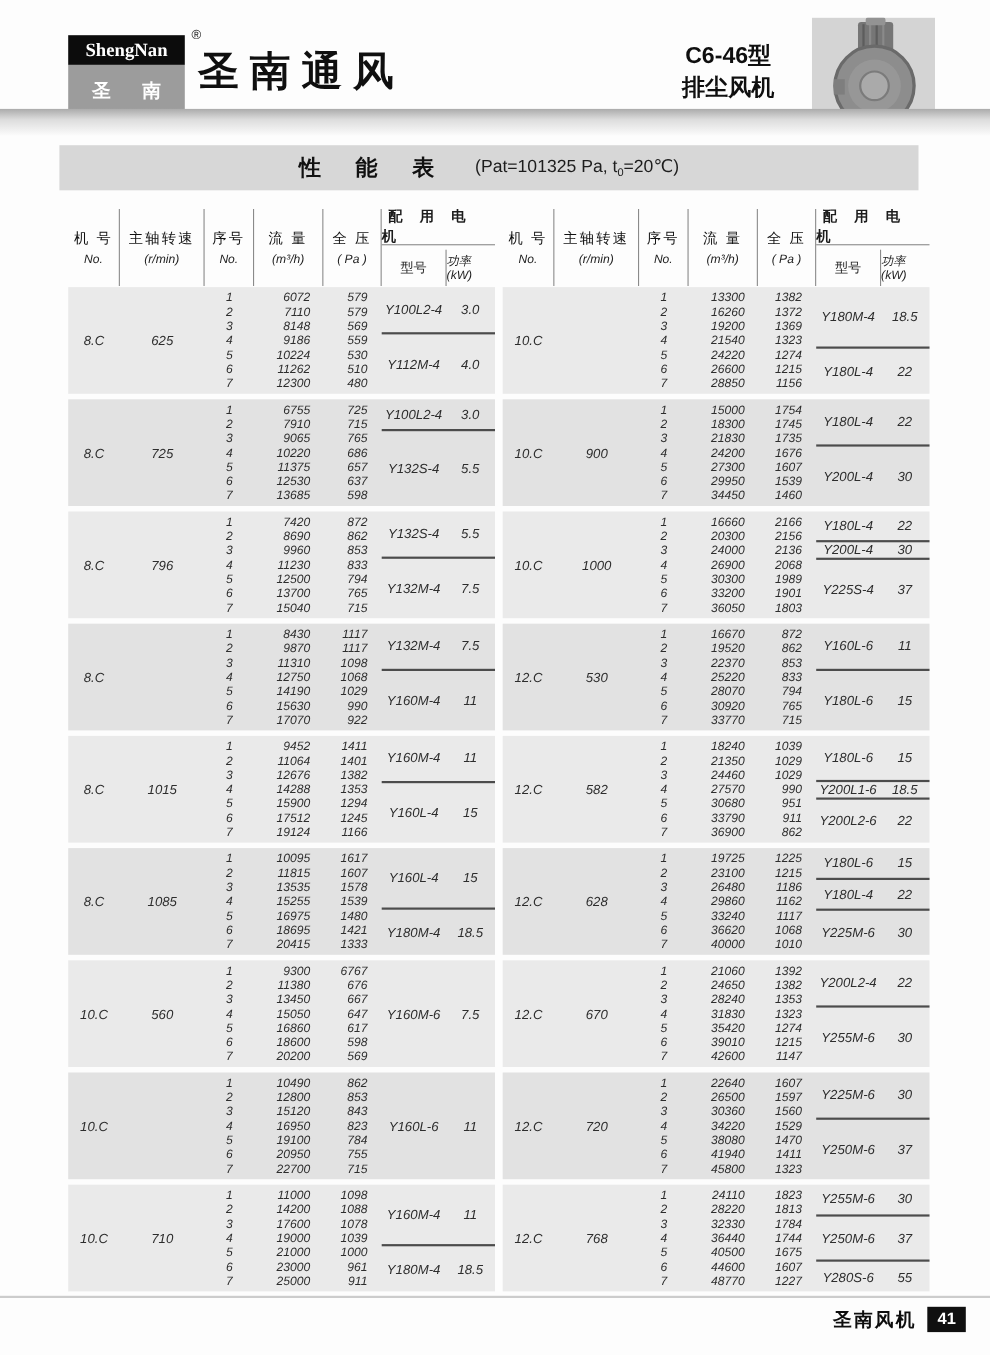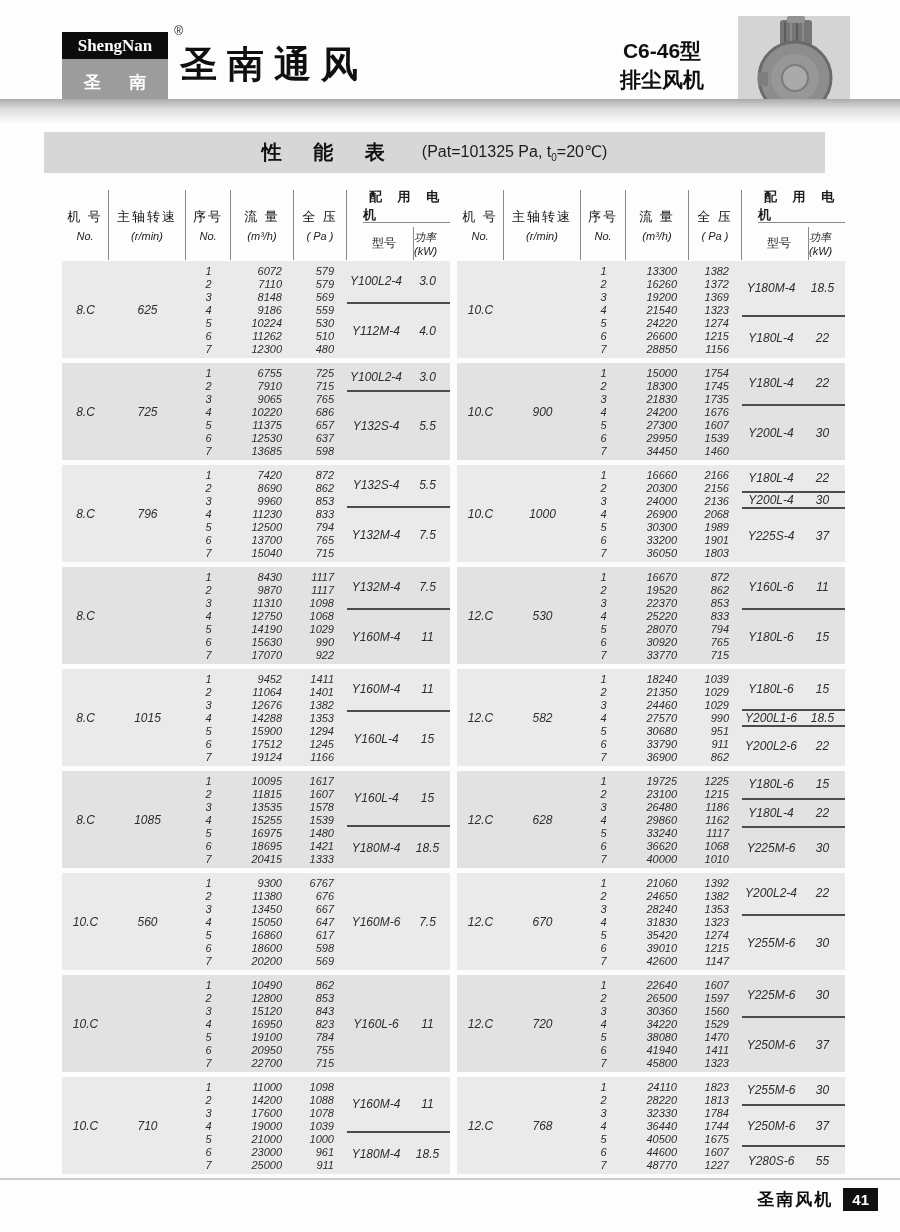--- a/index.html
+++ b/index.html
@@ -31,42 +31,42 @@
     font-size:21px; font-weight:bold; line-height:1.4; color:#0f0f0f;
   }
   .fan-photo { position:absolute; right:0; top:2px; width:112px; height:104px; }
   .header-shadow {
     position:absolute; top:99px; left:0; width:900px; height:24px;
     background:linear-gradient(180deg,#ababab 0%,#dcdcdc 40%,#fbfbfb 100%);
   }
 
   
   .title-bar {
-    position:absolute; top:132px; left:44px; width:781px; height:41px;
+    position:absolute; top:132px; left:54px; width:781px; height:41px;
     background:#d7d7d7; display:flex; align-items:center; justify-content:center; gap:24px;
   }
   .title-main { font-size:20px; font-weight:bold; letter-spacing:13px; color:#111; }
   .title-cond { font-size:16px; color:#1d1d1d; }
   .title-cond sub { font-size:10px; }
 
   
   .tables { position:absolute; top:190px; left:62px; display:flex; gap:7px; }
   .perf-table { width:388px; }
 
   .thead {
     display:grid; grid-template-columns:47px 77px 45px 63px 53px 103px;
     height:66px; margin-bottom:5px;
   }
   .th {
     display:flex; flex-direction:column; justify-content:center; align-items:center;
     gap:4px; border-right:1px solid #8a8a8a;
   }
   .th .cn { font-size:13px; font-weight:normal; letter-spacing:2px; color:#111; }
   .th .sub { font-size:11px; font-style:italic; color:#222; }
-  .th-motor { display:flex; flex-direction:column; border-right:none;margin-left:16px; }
+  .th-motor { display:flex; flex-direction:column; border-right:none; }
   .motor-top {
     height:33px; display:flex; align-items:center; justify-content:center;
     border-bottom:1px solid #8a8a8a; font-size:13px; font-weight:bold; letter-spacing:6px; text-indent:6px;
   }
   .motor-bottom { height:33px; display:grid; grid-template-columns:58px 45px; }
   .motor-bottom .mm, .motor-bottom .mp { display:flex; align-items:center; justify-content:center; font-size:12px; }
   .motor-bottom .mp { border-left:1px solid #8a8a8a; font-size:11px; font-style:italic; }
 
   .groups {}
   .group {

